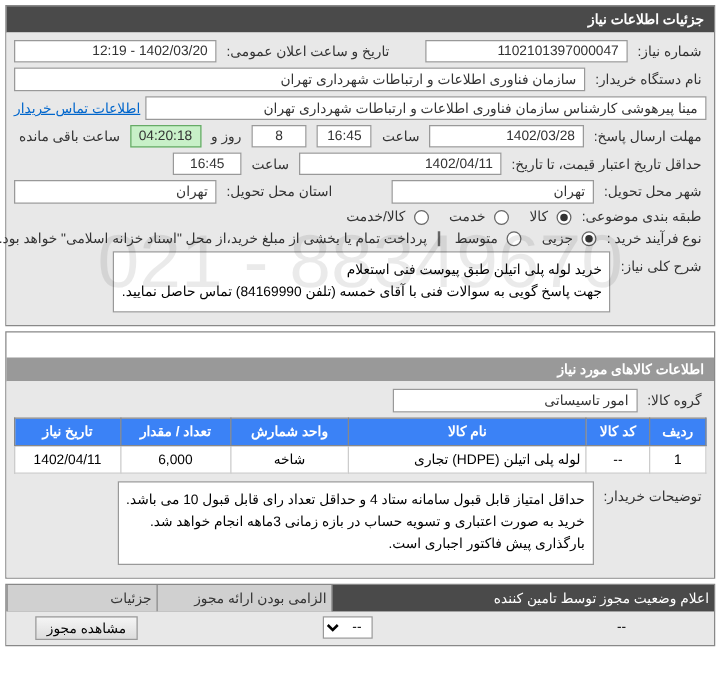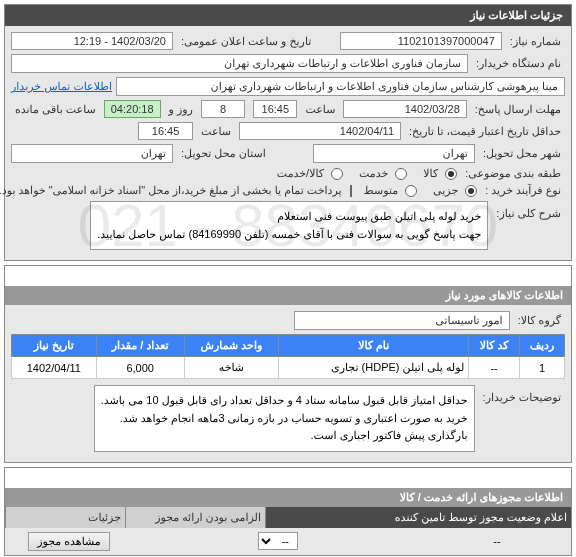--- a/index.html
+++ b/index.html
@@ -125,21 +125,21 @@
       </div>
     </div>
   </div>
 </div>
 
 <div class="panel">
   <div class="sub-header">اطلاعات کالاهای مورد نیاز</div>
   <div class="panel-body">
     <div class="row">
       <span class="label">گروه کالا:</span>
-      <span class="field w120" style="width:216px">امور تاسیساتی</span>
+      <span class="field w120" style="width:196px">امور تاسیساتی</span>
     </div>
     <table>
       <thead>
         <tr>
           <th>ردیف</th>
           <th>کد کالا</th>
           <th>نام کالا</th>
           <th>واحد شمارش</th>
           <th>تعداد / مقدار</th>
           <th>تاریخ نیاز</th>
@@ -161,21 +161,20 @@
       <div class="desc-box wide">
         <div>حداقل امتیاز قابل قبول سامانه ستاد 4 و حداقل تعداد رای قابل قبول 10 می باشد.</div>
         <div>خرید به صورت اعتباری و تسویه حساب در بازه زمانی 3ماهه انجام خواهد شد.</div>
         <div>بارگذاری پیش فاکتور اجباری است.</div>
       </div>
     </div>
   </div>
 </div>
 
 <div class="panel">
-  <div class="sub-header">اطلاعات مجوزهای ارائه خدمت / کالا</div>
   <div style="background:#e8e8e8">
     <div class="footer-row">
       <div class="footer-cell dark">اعلام وضعیت مجوز توسط تامین کننده</div>
       <div class="footer-cell light" style="flex:0 0 140px">الزامی بودن ارائه مجوز</div>
       <div class="footer-cell light" style="flex:0 0 120px">جزئیات</div>
     </div>
     <div class="row" style="padding:4px;margin:0">
       <div style="flex:0 0 140px;text-align:center">--</div>
       <div style="flex:1;text-align:center">
         <select class="select">

